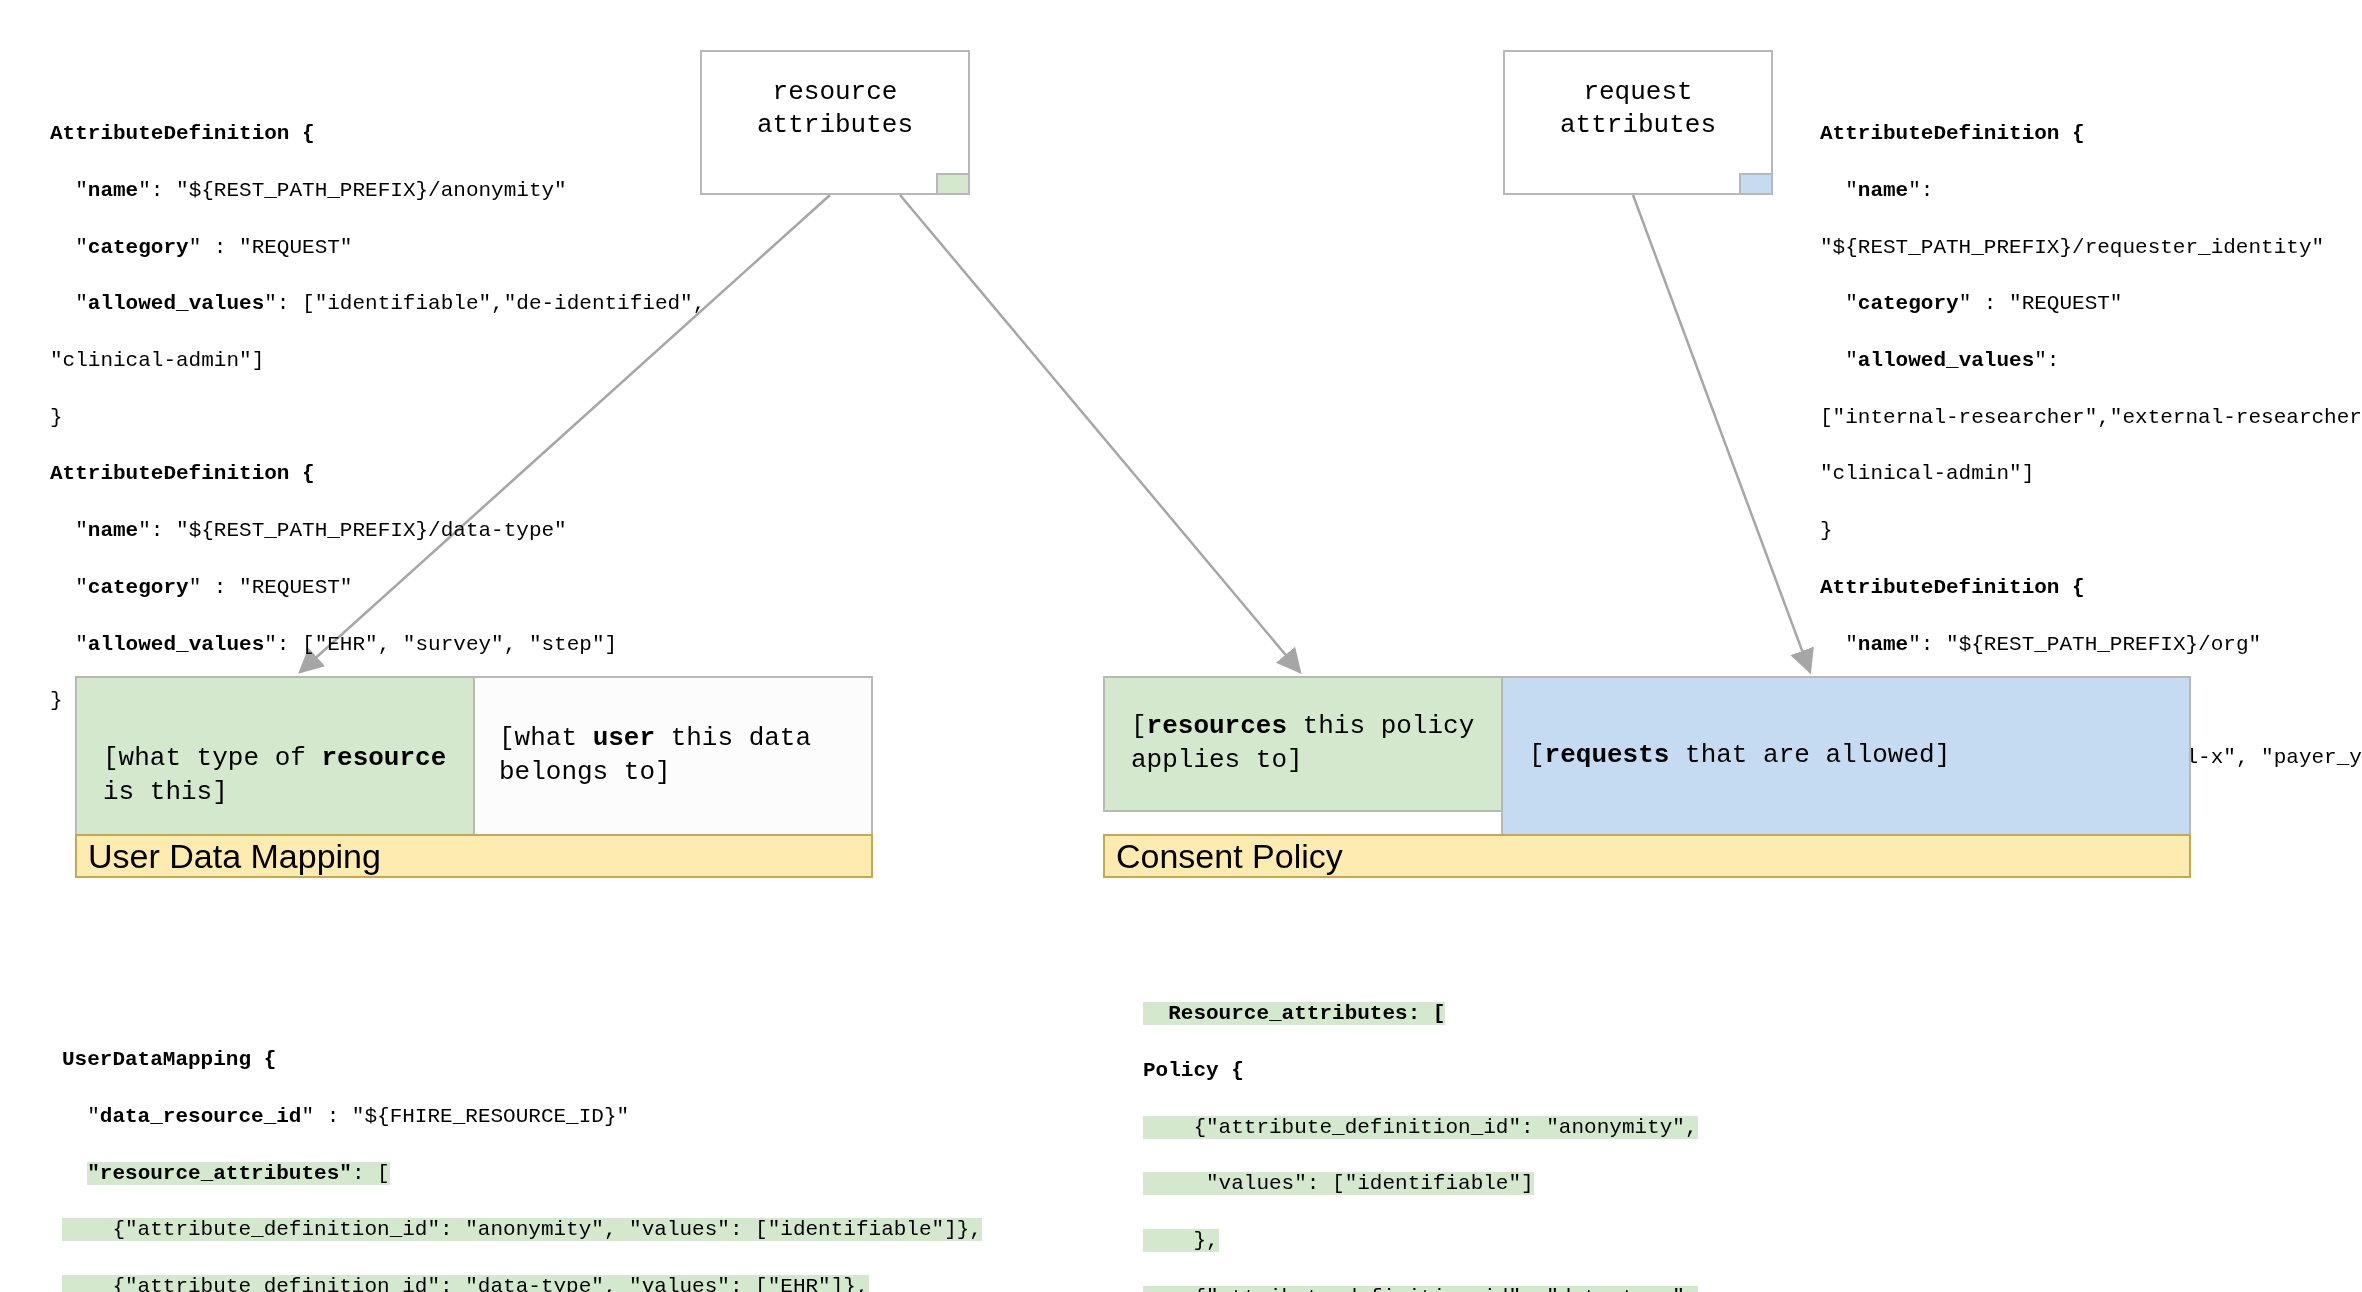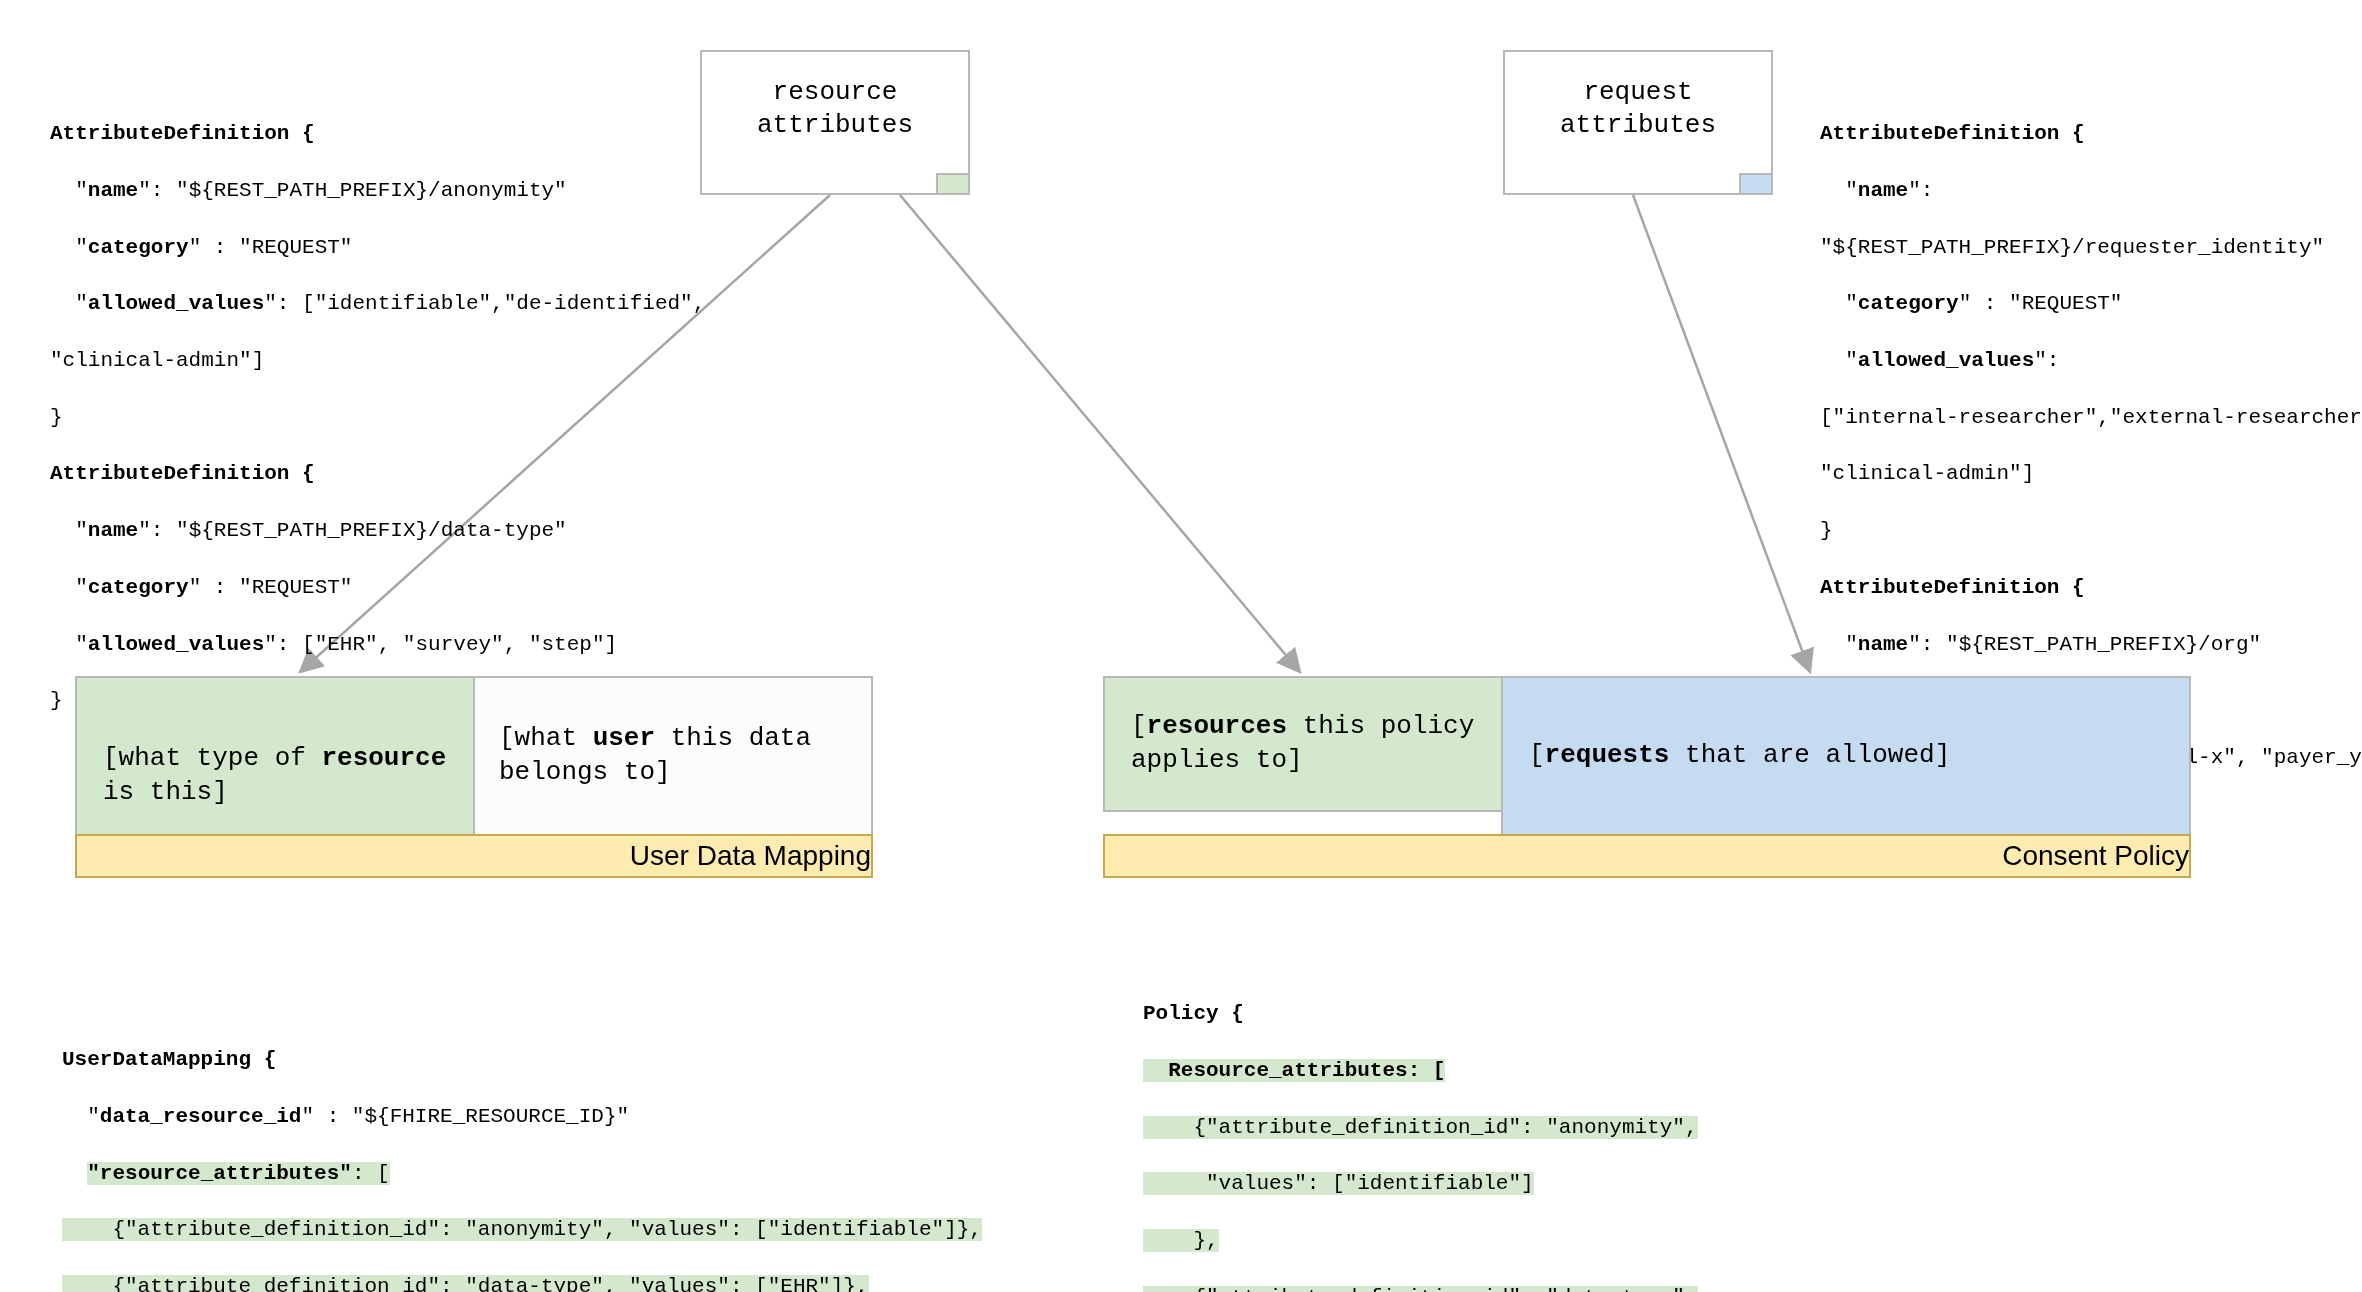--- a/index.html
+++ b/index.html
@@ -54,24 +54,25 @@
   line-height: 1.3;
 }
 .bg-green { background: #d4e8ce; }
 .bg-blue  { background: #c5dbf1; }
 .bg-white { background: #fbfcfb; }
 .label-bar {
   position: absolute;
   background: #fdebb0;
   border: 2px solid #c4a94f;
   box-sizing: border-box;
-  text-align: right;
+  text-align: left;
   font-family: Arial, Helvetica, sans-serif;
-  font-size: 28px;
+  font-size: 34px;
   line-height: 40px;
+  padding-left: 11px;
 }
 svg.arrows {
   position: absolute;
   top: 0; left: 0;
   width: 2362px;
   height: 1292px;
   pointer-events: none;
 }
 b { font-weight: bold; }
 </style>
@@ -156,22 +157,22 @@
 <div><span>  "</span><b>data_resource_id</b><span>" : "${FHIRE_RESOURCE_ID}"</span></div>
 <div><span>  </span><b class="hl-green">"resource_attributes"</b><span class="hl-green">: [</span></div>
 <div><span class="hl-green">    {"attribute_definition_id": "anonymity", "values": ["identifiable"]},</span></div>
 <div><span class="hl-green">    {"attribute_definition_id": "data-type", "values": ["EHR"]},</span></div>
 
 
 
 </div>
 
 <div class="codeblock" style="left:1143px; top:972px;">
+<div><b class="hl-green">  Resource_attributes: [</b></div>
 <div><b>Policy {</b></div>
-<div><b class="hl-green">  Resource_attributes: [</b></div>
 <div><span class="hl-green">    {"attribute_definition_id": "anonymity",</span></div>
 <div><span class="hl-green">     "values": ["identifiable"]</span></div>
 <div><span class="hl-green">    },</span></div>
 <div><span class="hl-green">    {"attribute_definition_id": "data-type",</span></div>
 
 
 
 
 
 

